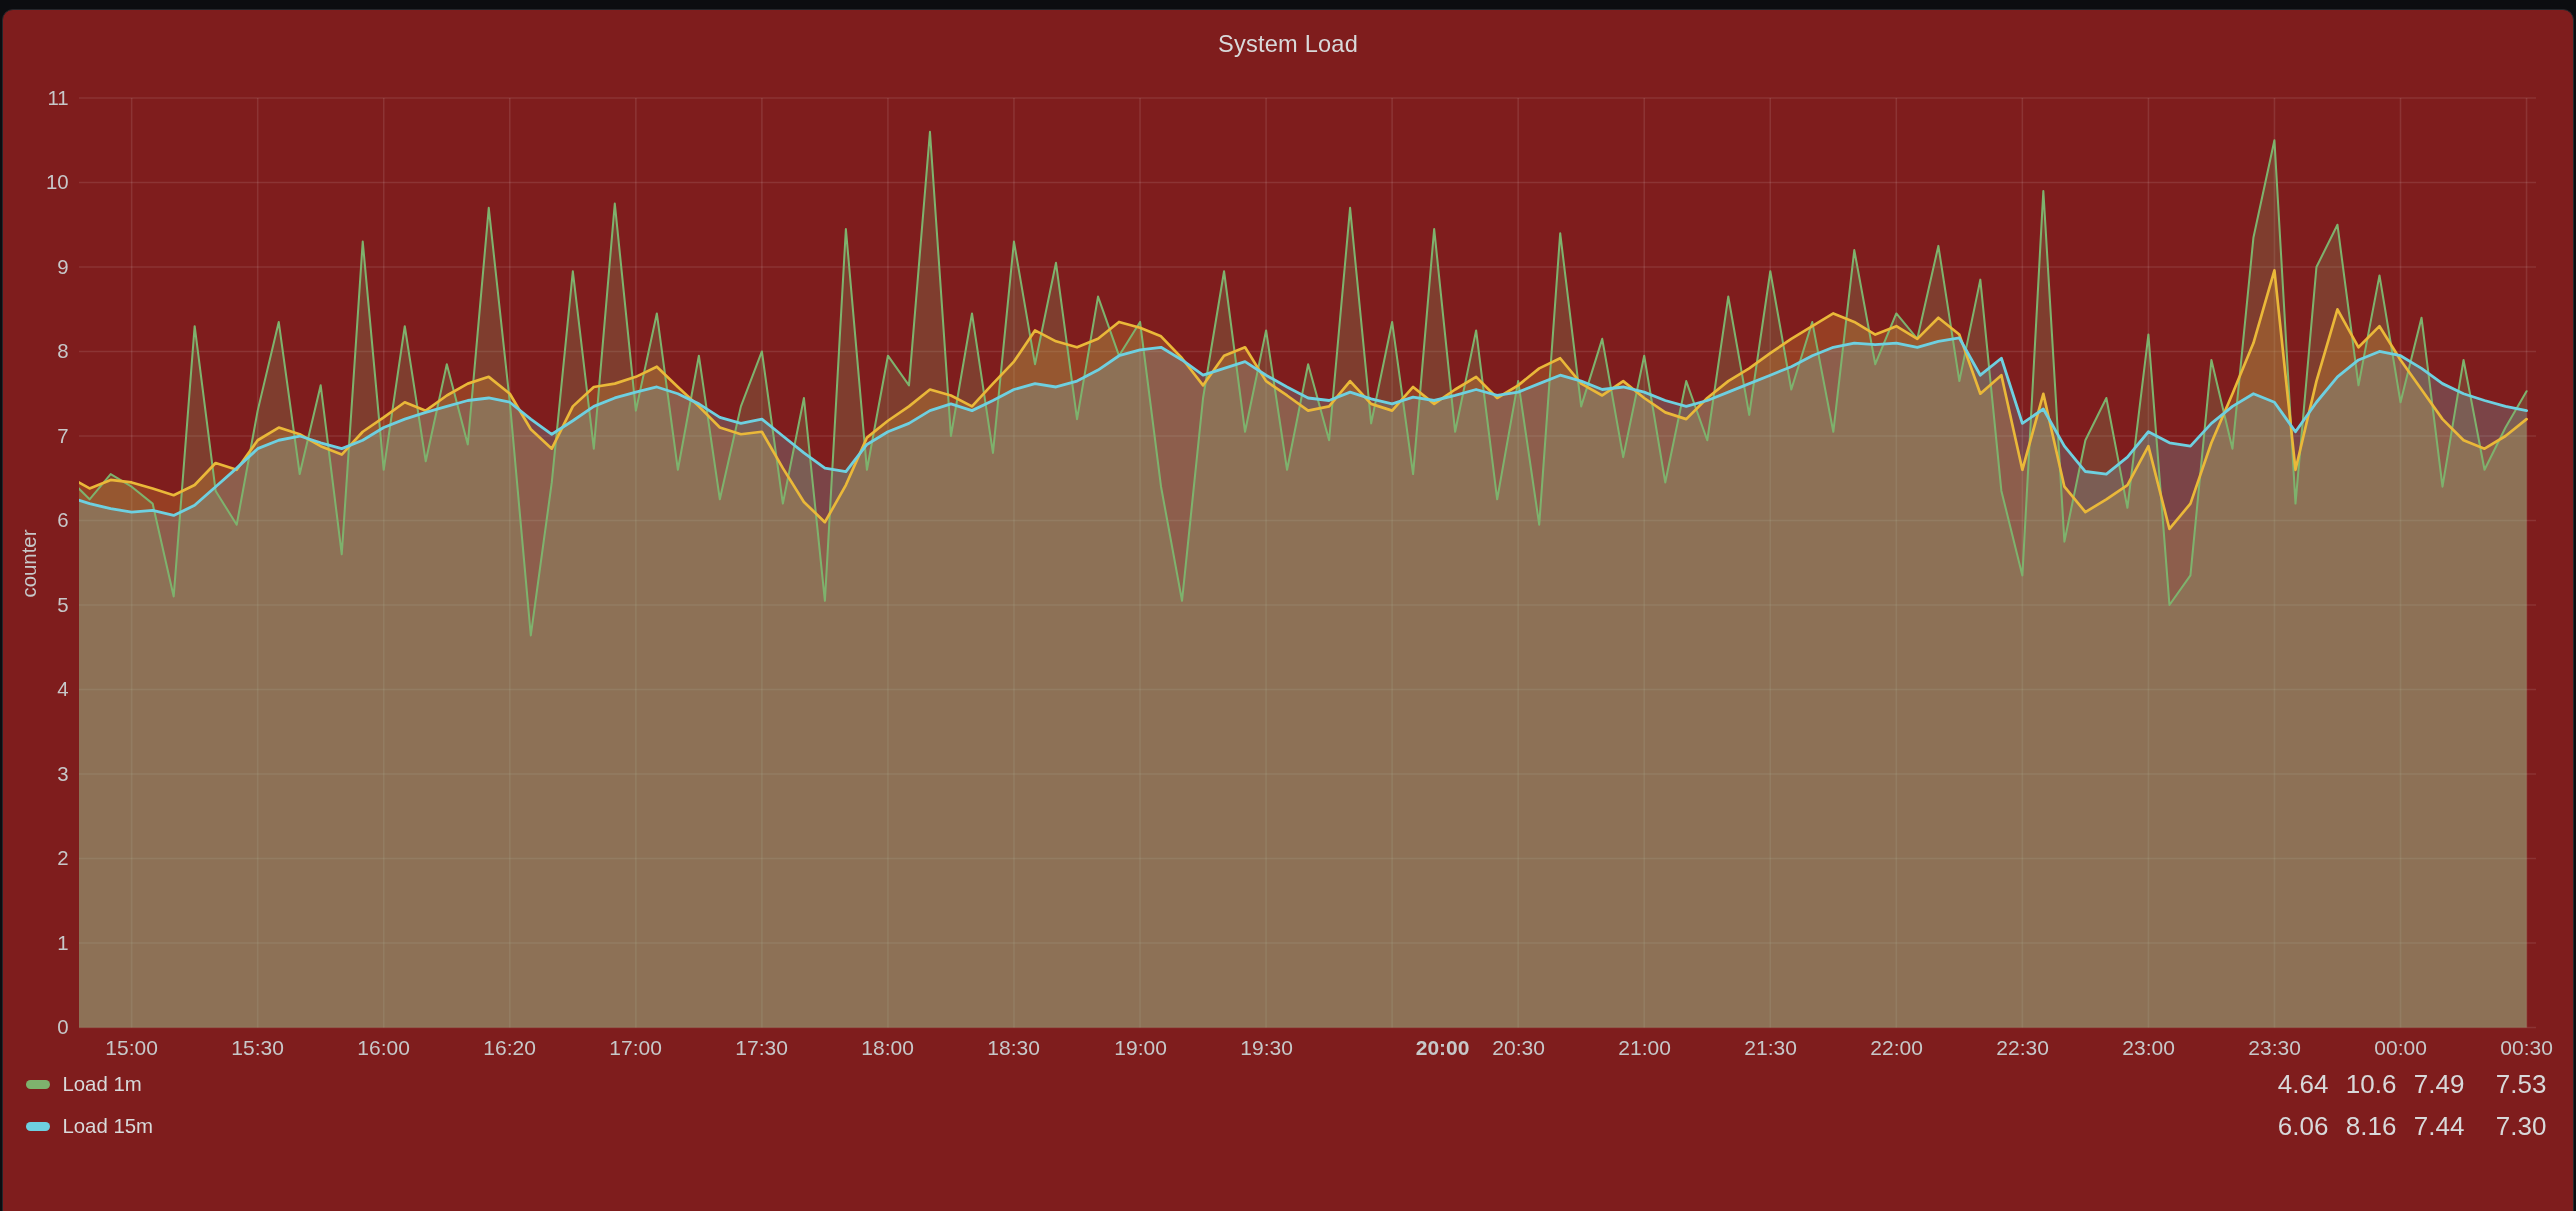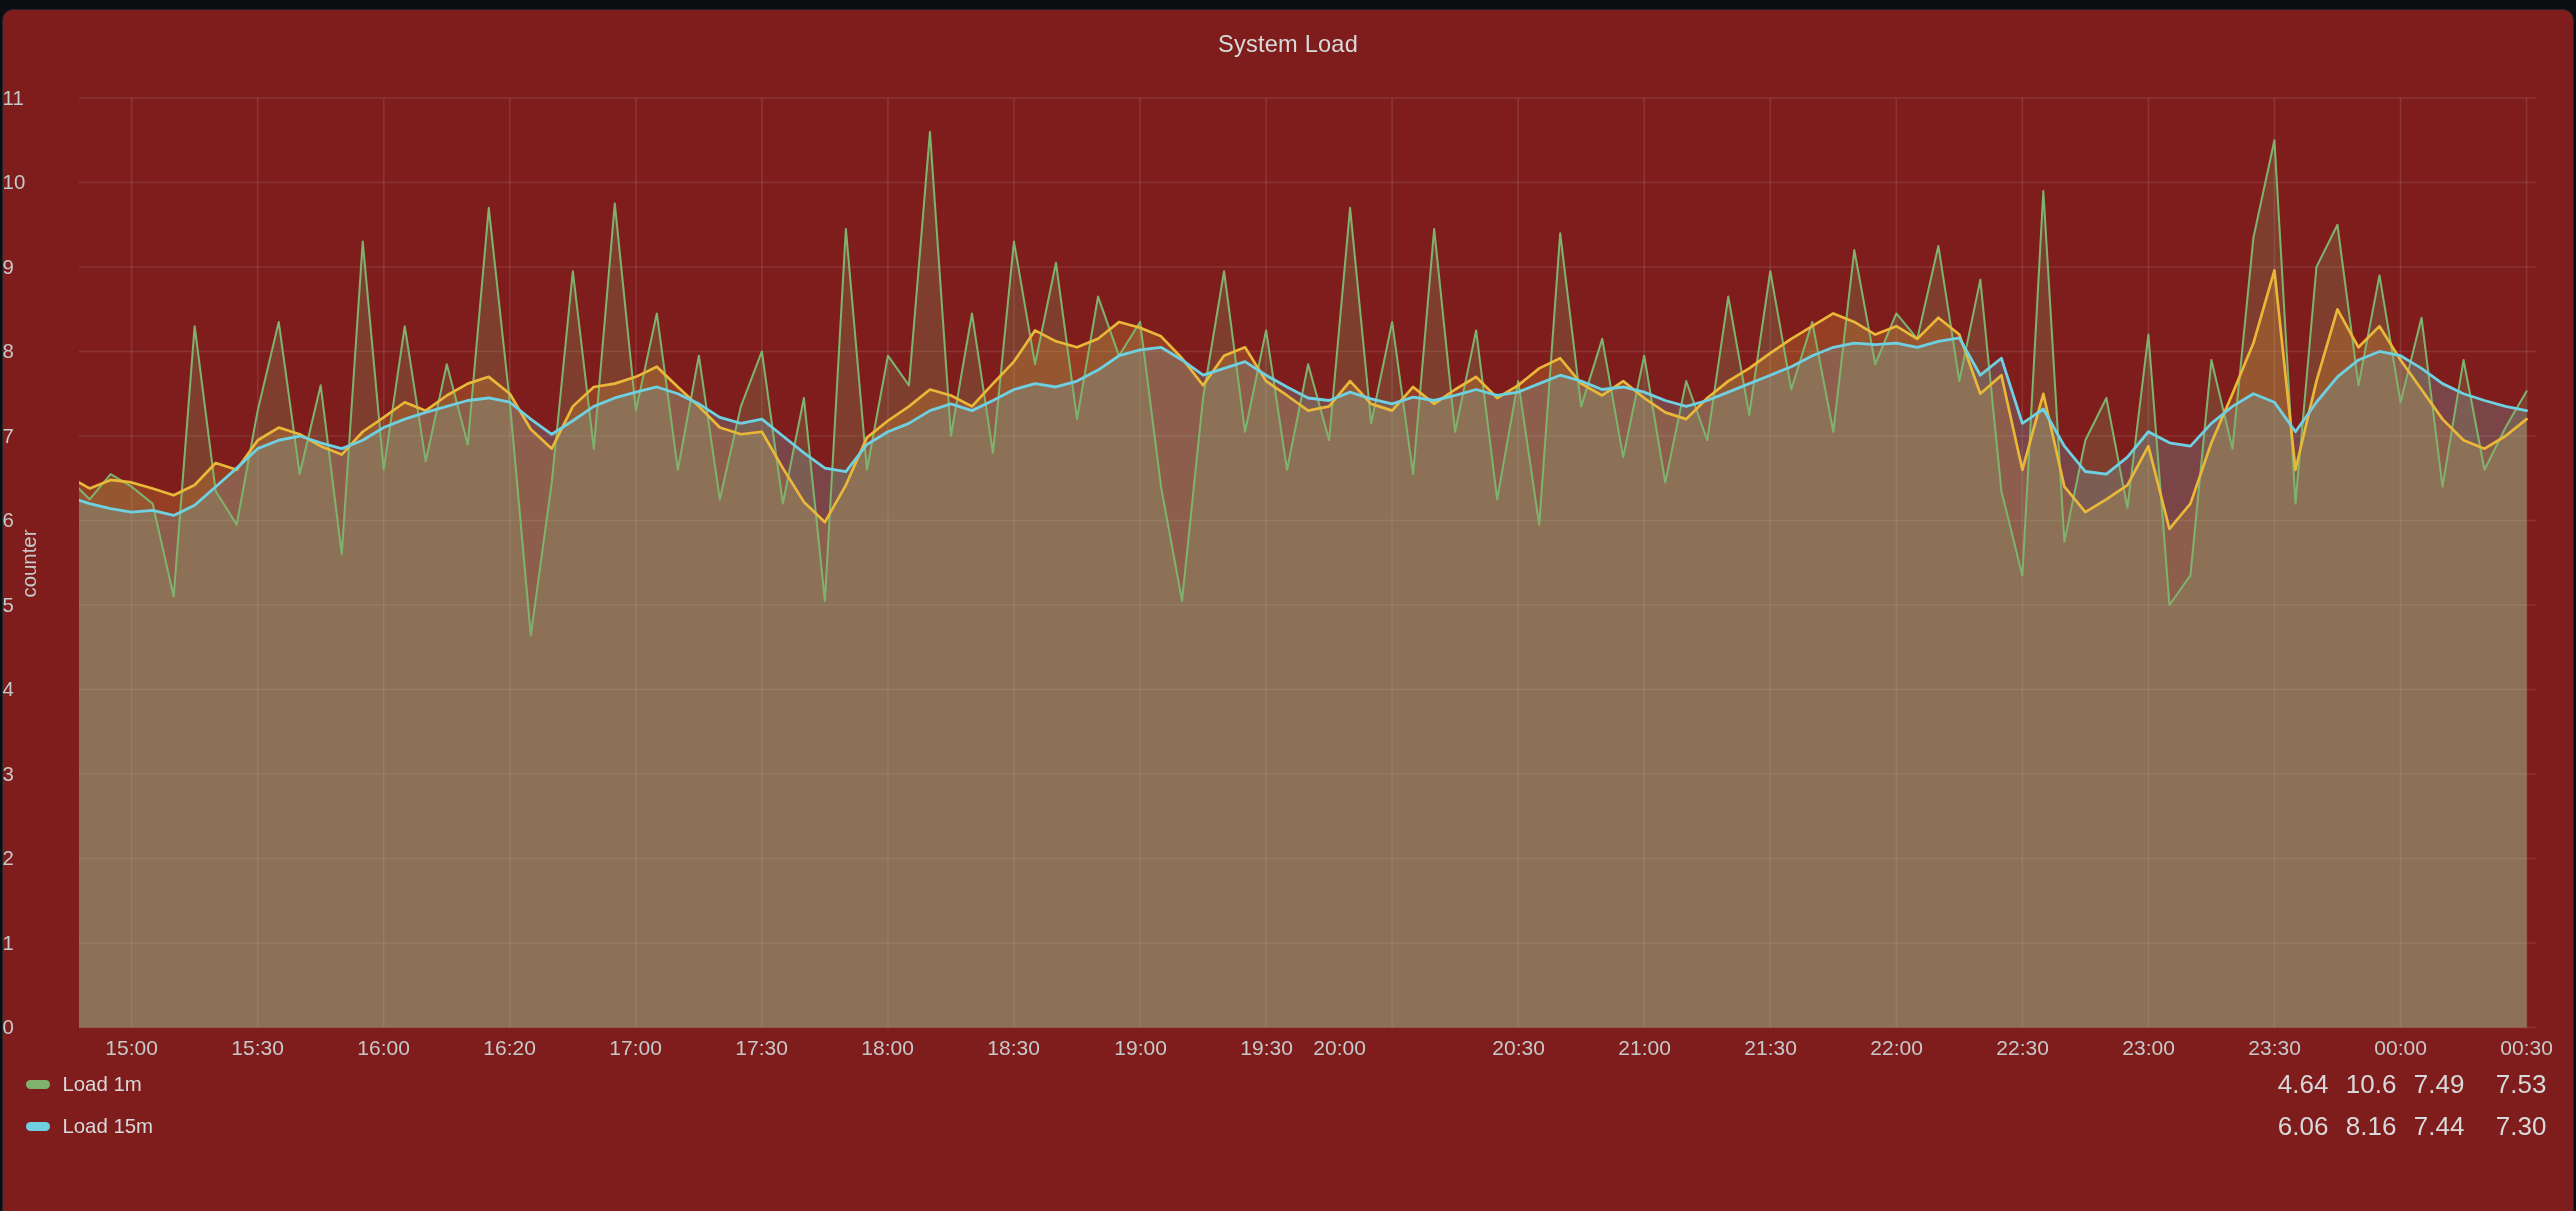--- a/index.html
+++ b/index.html
@@ -11,21 +11,21 @@
            background:#7f1d1d; border:0.8px solid #24262b;
            border-radius:11px 11px 0 0; }
 
   .panel-title { position:absolute; top:9.4px; left:0; right:0; height:49px;
                  line-height:49px; text-align:center; color:#d8d9da;
                  font-size:23.6px; font-weight:500; letter-spacing:0.2px; }
 
   #chart-svg { position:absolute; left:76px; top:0; width:2457px; height:1023px; }
 
   .y-tick { position:absolute; left:0; width:66px; height:27px; line-height:27px;
-            color:#c7c8c9; font-size:20.4px; }
+            text-align:right; color:#c7c8c9; font-size:20.4px; }
   .x-tick { position:absolute; width:126px; height:28px; line-height:28px; top:1024px;
             text-align:center; color:#c7c8c9; font-size:21px; }
   .y-axis-title { position:absolute; left:-92px; top:541px; width:236px; height:25px;
                   line-height:25px; text-align:center; color:#c7c8c9; font-size:20.4px;
                   transform:rotate(-90deg); }
 
   .legend { position:absolute; left:22px; right:27px; top:1053px; }
   .legend-header { display:flex; align-items:center; height:36px; }
   .legend-row { display:flex; align-items:center; height:42px; border-radius:2.4px; }
   .legend-row.hl { background:rgba(255,255,255,0.05); }
@@ -106,21 +106,21 @@
         <div class="x-tick" style="left: 66px;">15:00</div>
         <div class="x-tick" style="left: 192px;">15:30</div>
         <div class="x-tick" style="left: 318px;">16:00</div>
         <div class="x-tick" style="left: 444px;">16:20</div>
         <div class="x-tick" style="left: 570px;">17:00</div>
         <div class="x-tick" style="left: 696px;">17:30</div>
         <div class="x-tick" style="left: 822px;">18:00</div>
         <div class="x-tick" style="left: 948px;">18:30</div>
         <div class="x-tick" style="left: 1075px;">19:00</div>
         <div class="x-tick" style="left: 1201px;">19:30</div>
-        <div class="x-tick" style="left: 1274px;">20:00</div>
+        <div class="x-tick" style="left: 1377px; font-weight: bold;">20:00</div>
         <div class="x-tick" style="left: 1453px;">20:30</div>
         <div class="x-tick" style="left: 1579px;">21:00</div>
         <div class="x-tick" style="left: 1705px;">21:30</div>
         <div class="x-tick" style="left: 1831px;">22:00</div>
         <div class="x-tick" style="left: 1957px;">22:30</div>
         <div class="x-tick" style="left: 2083px;">23:00</div>
         <div class="x-tick" style="left: 2209px;">23:30</div>
         <div class="x-tick" style="left: 2335px;">00:00</div>
         <div class="x-tick" style="left: 2461px;">00:30</div>
       </div>

